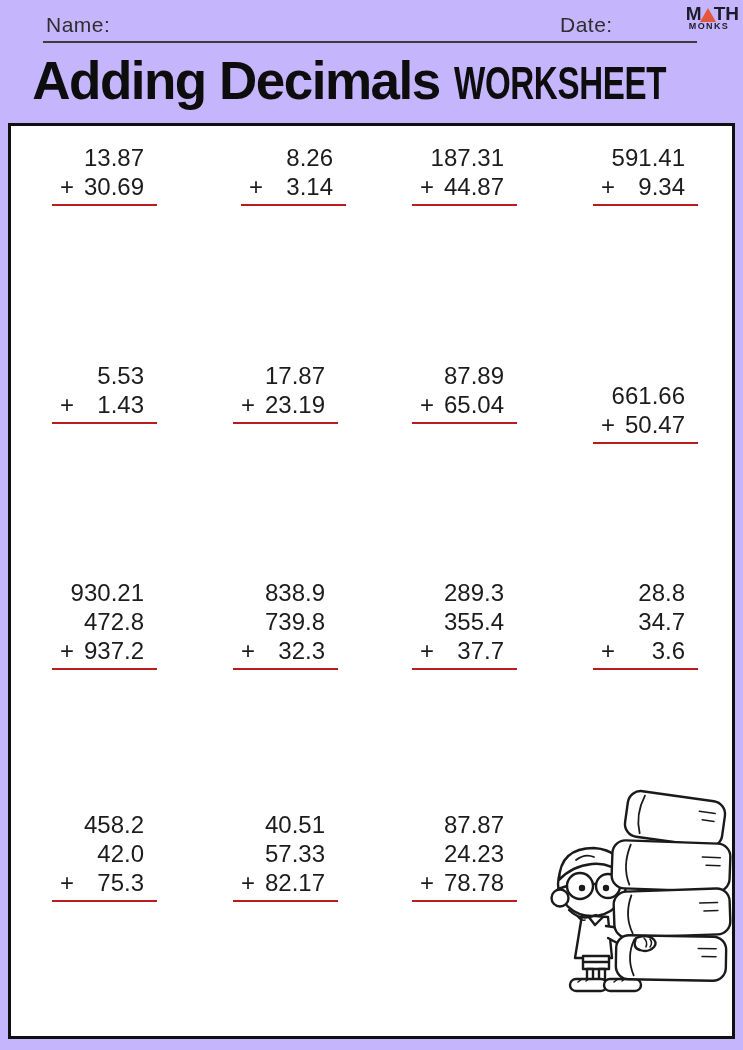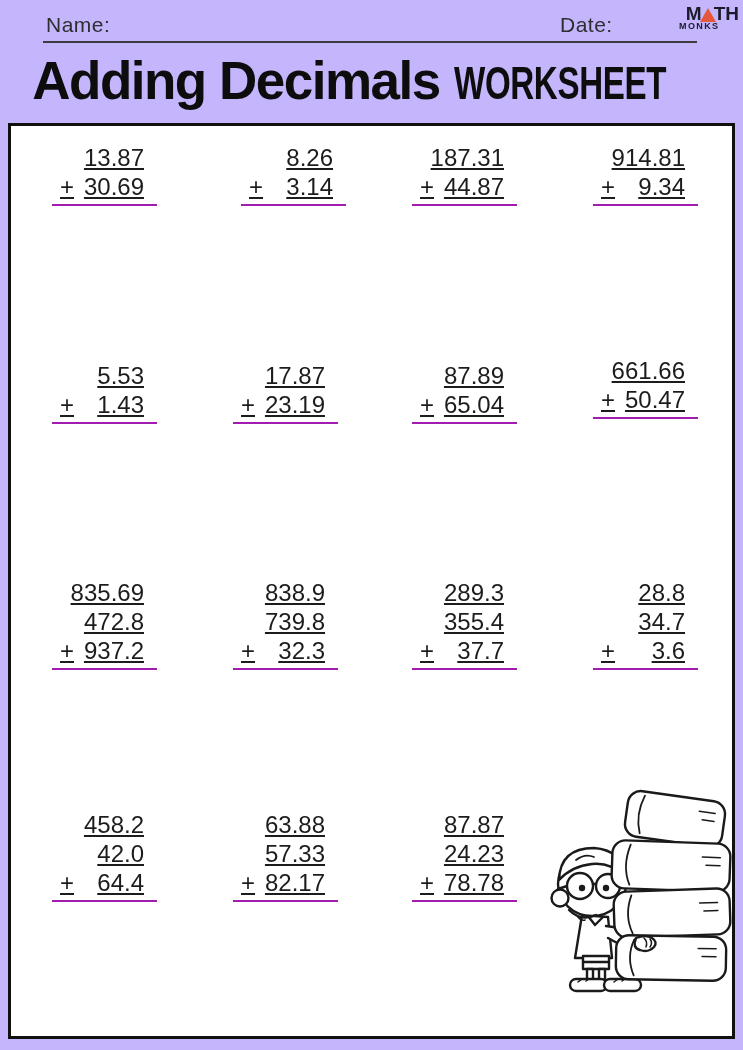--- a/index.html
+++ b/index.html
@@ -34,21 +34,21 @@
   }
   .logo-triangle {
     width:0; height:0; display:inline-block;
     border-left:8px solid transparent;
     border-right:8px solid transparent;
     border-bottom:14px solid #E4573A;
     margin:0 -2px 2px -2px;
   }
   .logo-bottom {
     font-size:9px; font-weight:700; color:#1b1b2b;
-    letter-spacing:1.4px; text-align:left; margin-top:-3px;
+    letter-spacing:1.4px; text-align:center; margin-top:-3px;
   }
 
   
   .title-row {
     position:absolute; left:0; top:50px; width:672px;
     display:flex; justify-content:center; align-items:baseline; gap:14px;
     white-space:nowrap;
   }
   .title-main {
     font-size:53px; font-weight:800; letter-spacing:-1.5px; color:#0d0d0d;
@@ -61,23 +61,22 @@
 
   
   .frame {
     position:absolute; left:8px; top:123px; width:727px; height:916px;
     border:3px solid #101010; background:#fff;
   }
 
   
   .problem {
     position:absolute; width:105px;
-    border-bottom:2px solid #a21caf;
+    border-bottom:2px solid #b91c1c;
     padding:0 13px 3px 8px;
-    text-decoration:underline;
   }
   .arow {
     display:flex; align-items:baseline;
     font-size:24px; line-height:29px; color:#1c1c1c;
   }
   .arow .num { margin-left:auto; }
   .arow .plus { flex:0 0 auto; }
 
   
   .illustration { position:absolute; left:548px; top:786px; width:195px; height:210px; }
@@ -133,21 +132,21 @@
           <span class="num">187.31</span>
         </div>
         <div class="arow">
           <span class="plus">+</span>
           <span class="num">44.87</span>
         </div>
       </div>
       <div class="problem" style="left: 593px; top: 143px;">
         <div class="arow">
           <span class="plus"></span>
-          <span class="num">914.81</span>
+          <span class="num">591.41</span>
         </div>
         <div class="arow">
           <span class="plus">+</span>
           <span class="num">9.34</span>
         </div>
       </div>
       <div class="problem" style="left: 52px; top: 361px;">
         <div class="arow">
           <span class="plus"></span>
           <span class="num">5.53</span>
@@ -170,34 +169,34 @@
       <div class="problem" style="left: 412px; top: 361px;">
         <div class="arow">
           <span class="plus"></span>
           <span class="num">87.89</span>
         </div>
         <div class="arow">
           <span class="plus">+</span>
           <span class="num">65.04</span>
         </div>
       </div>
-      <div class="problem" style="left: 593px; top: 356px; text-align: right;">
+      <div class="problem" style="left: 593px; top: 381px; text-align: right;">
         <div class="arow">
           <span class="plus"></span>
           <span class="num">661.66</span>
         </div>
         <div class="arow">
           <span class="plus">+</span>
           <span class="num">50.47</span>
         </div>
       </div>
       <div class="problem" style="left: 52px; top: 578px;">
         <div class="arow">
           <span class="plus"></span>
-          <span class="num">835.69</span>
+          <span class="num">930.21</span>
         </div>
         <div class="arow">
           <span class="plus"></span>
           <span class="num">472.8</span>
         </div>
         <div class="arow">
           <span class="plus">+</span>
           <span class="num">937.2</span>
         </div>
       </div>
@@ -247,27 +246,27 @@
         <div class="arow">
           <span class="plus"></span>
           <span class="num">458.2</span>
         </div>
         <div class="arow">
           <span class="plus"></span>
           <span class="num">42.0</span>
         </div>
         <div class="arow">
           <span class="plus">+</span>
-          <span class="num">64.4</span>
+          <span class="num">75.3</span>
         </div>
       </div>
       <div class="problem" style="left: 233px; top: 810px;">
         <div class="arow">
           <span class="plus"></span>
-          <span class="num">63.88</span>
+          <span class="num">40.51</span>
         </div>
         <div class="arow">
           <span class="plus"></span>
           <span class="num">57.33</span>
         </div>
         <div class="arow">
           <span class="plus">+</span>
           <span class="num">82.17</span>
         </div>
       </div>

